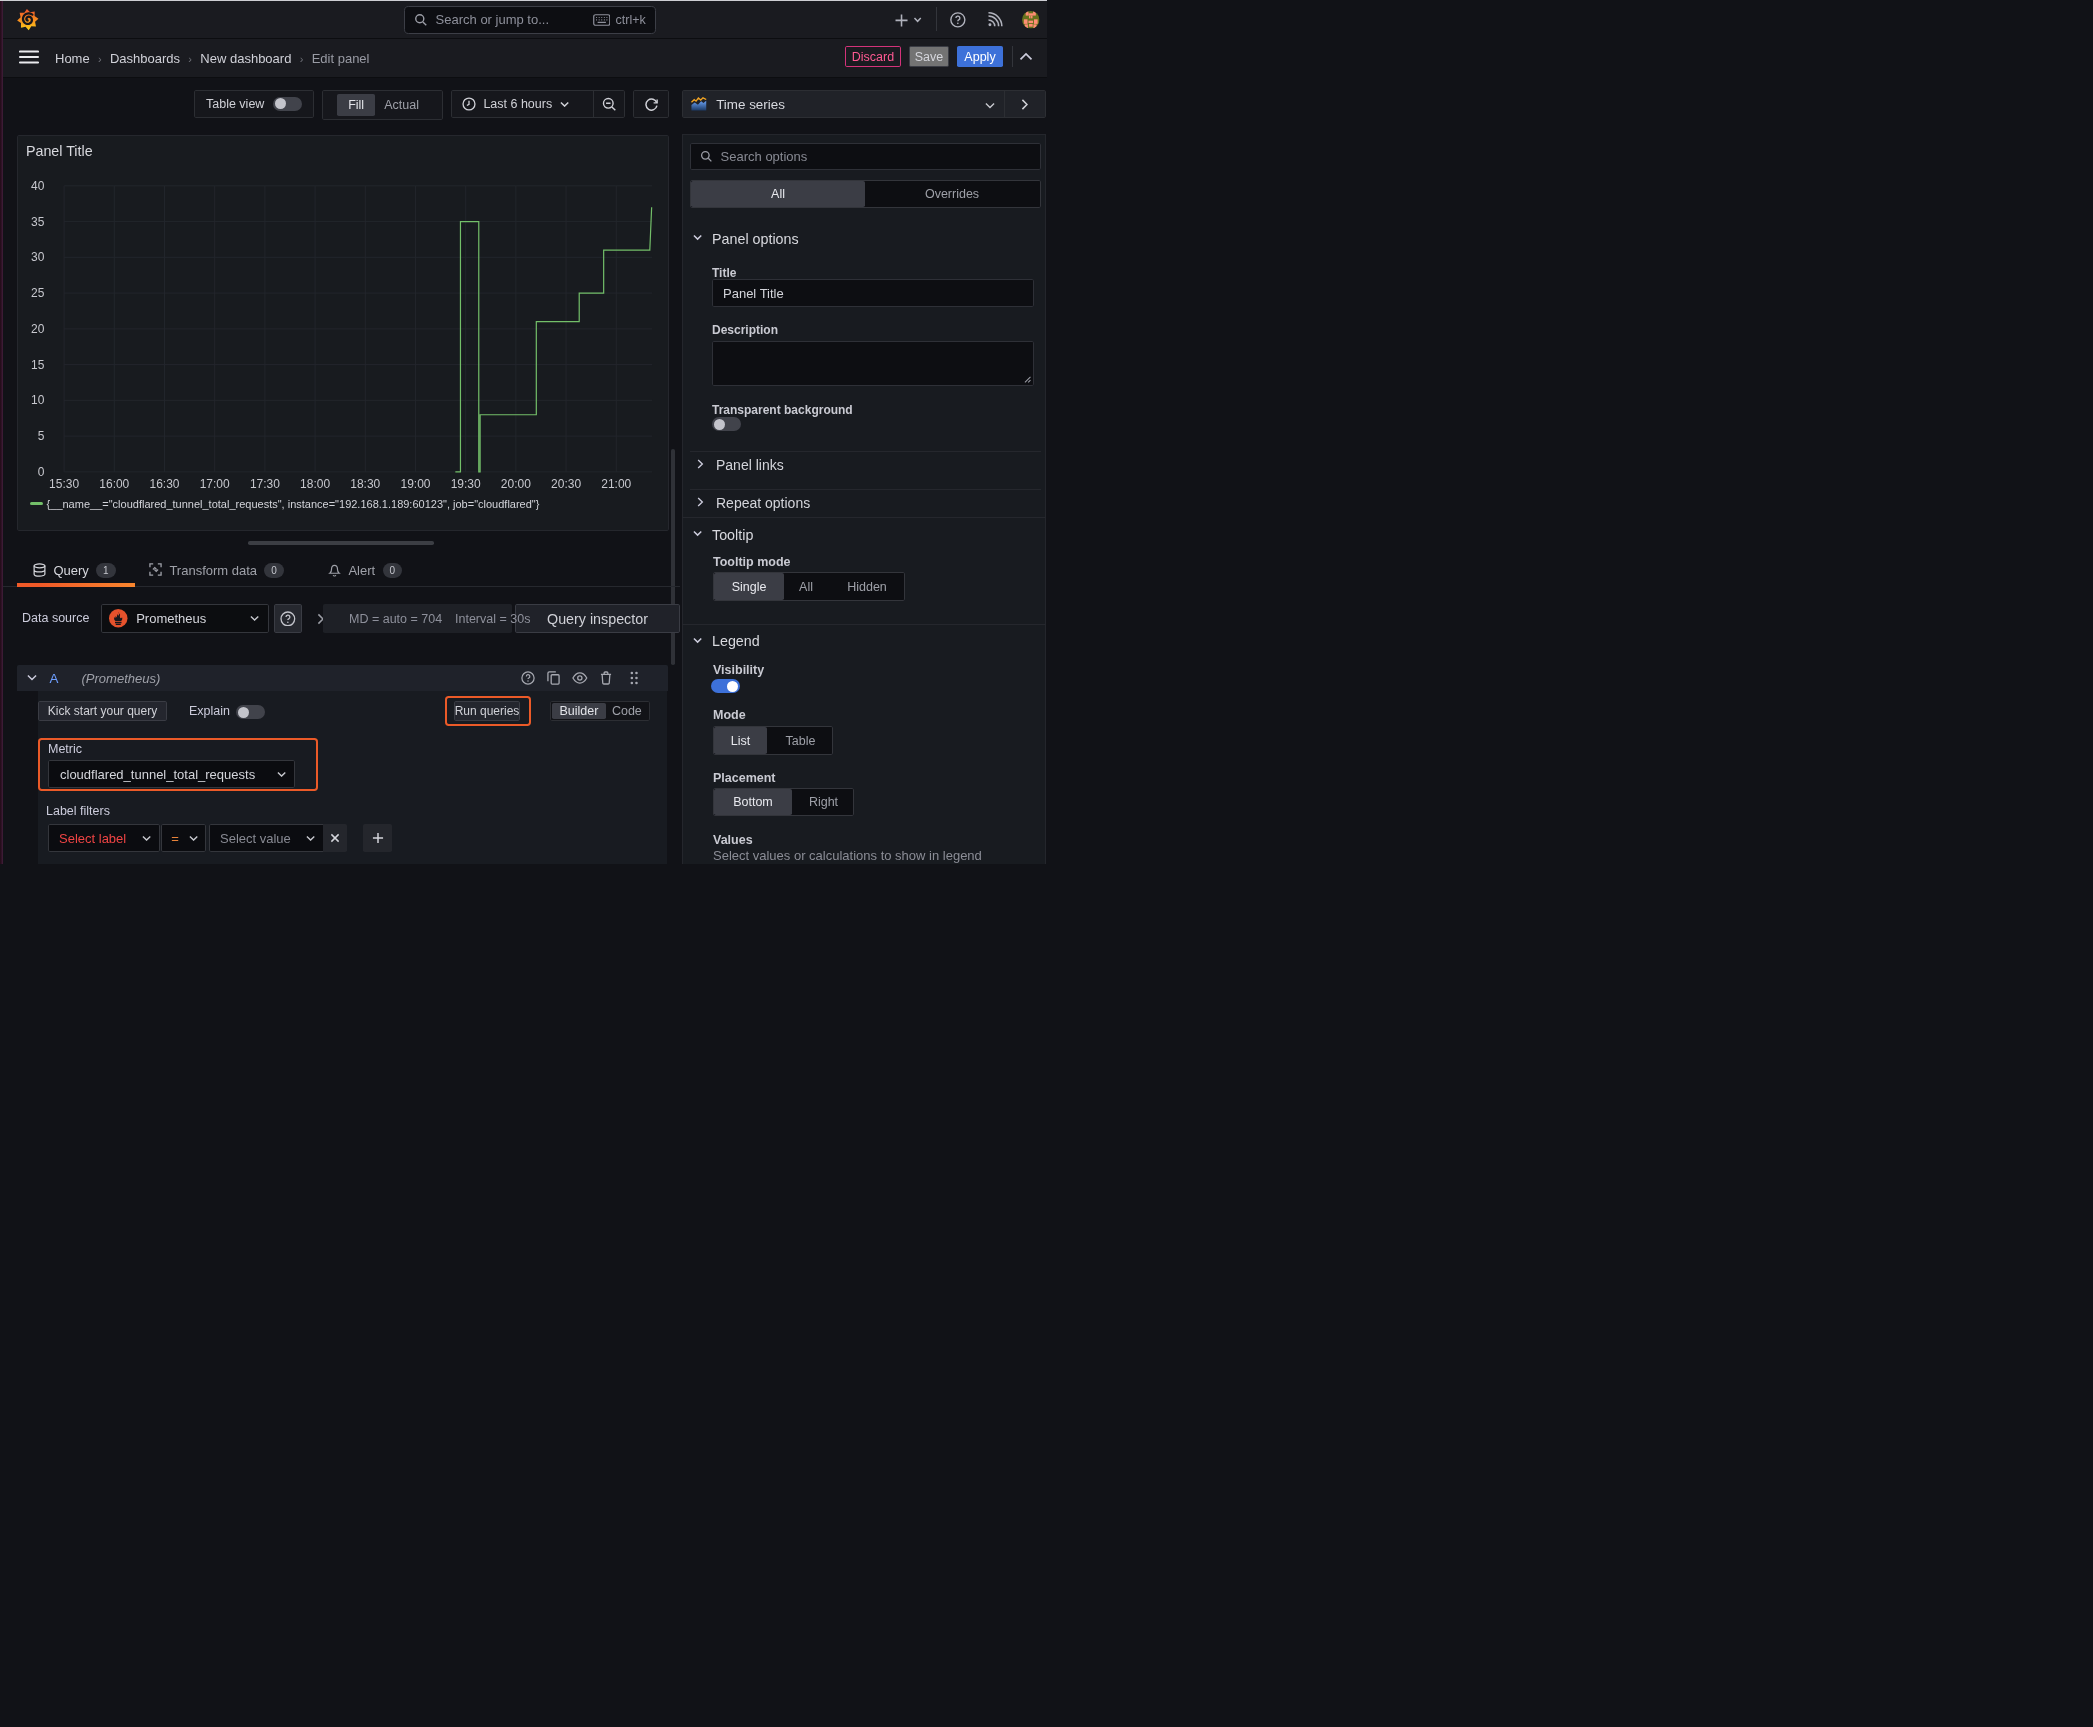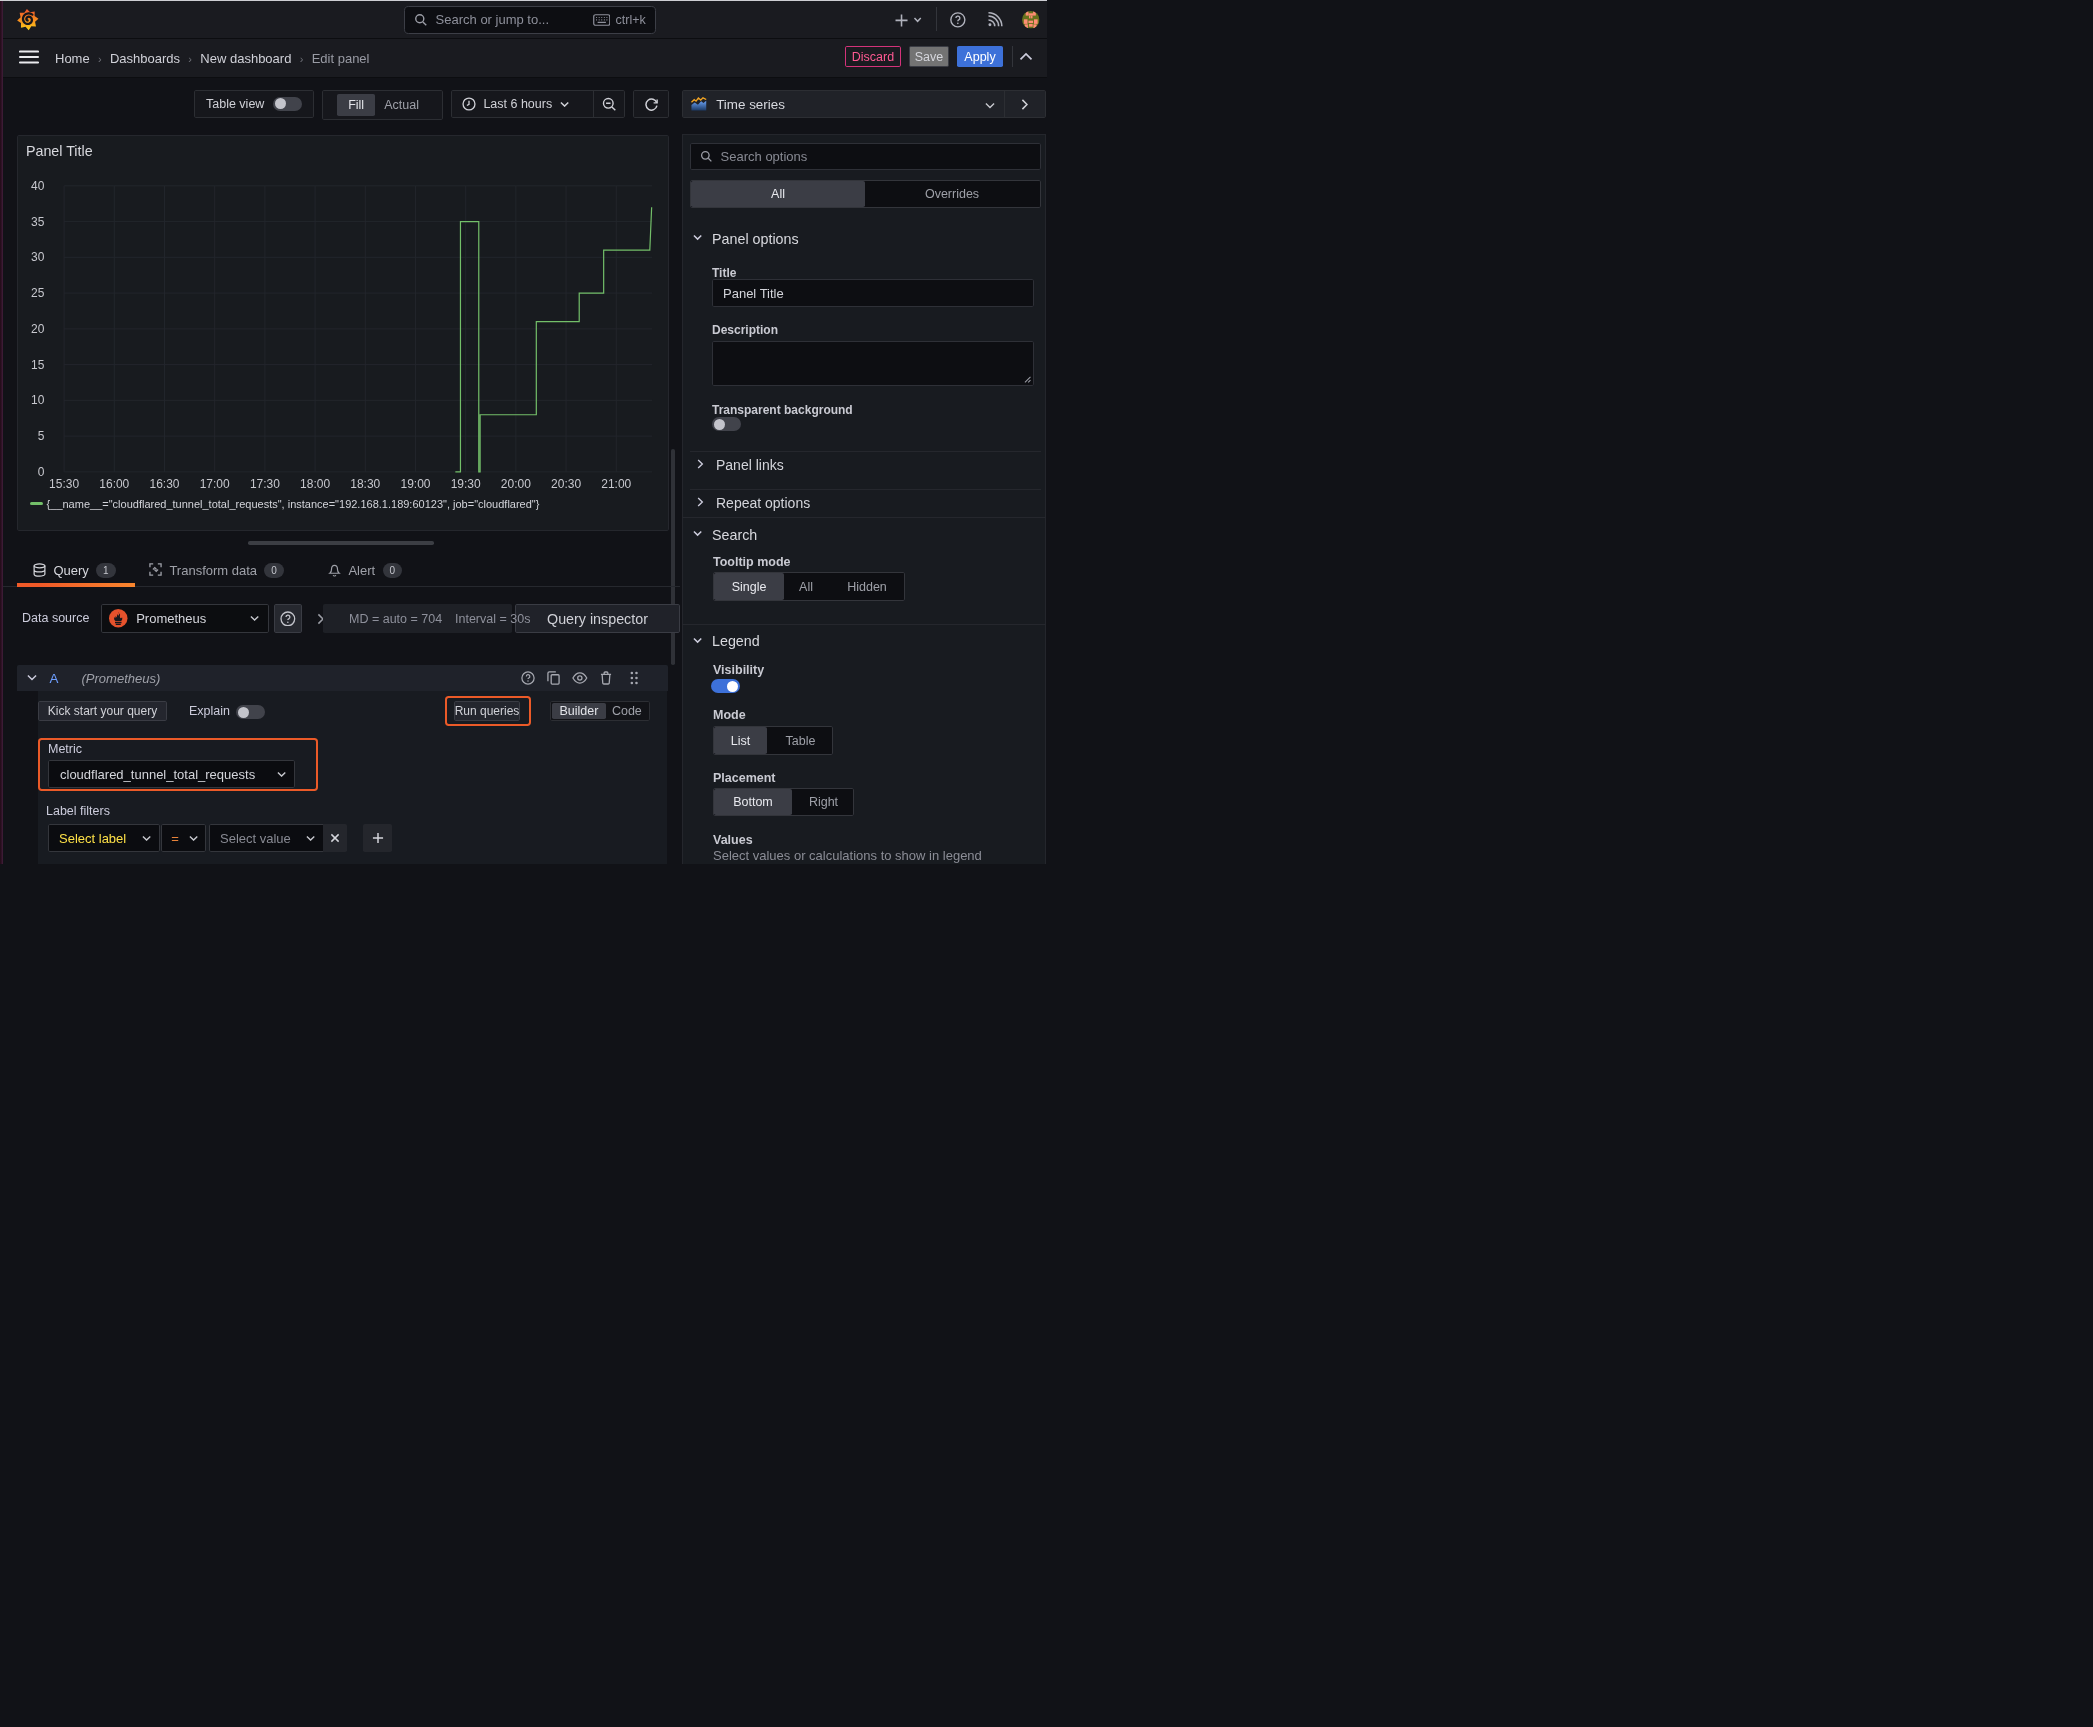--- a/index.html
+++ b/index.html
@@ -342,21 +342,21 @@
 <div class="abs hl" style="left:38px;top:738px;width:280px;height:53px"></div>
 <div class="abs" style="left:48px;top:742px;font-size:12.5px;color:#ccccdc">Metric</div>
 <div class="abs sel" style="left:48px;top:760px;width:247px;height:28px;background:#0b0c10">
  <span style="margin-left:11px;font-size:13px;color:#d4d5db">cloudflared_tunnel_total_requests</span>
  <svg style="margin-left:auto;margin-right:8.3px" width="9.2" height="6.5" viewBox="0 0 10 7" fill="none" stroke="#c7c8ce" stroke-width="1.5">
         <path d="M1 1.5 L5 5.5 L9 1.5"></path>
       </svg>
 </div>
 <div class="abs" style="left:46px;top:804px;font-size:12.5px;color:#ccccdc">Label filters</div>
 <div class="abs sel" style="left:48px;top:824px;width:112px;height:28px;background:#0b0c10">
- <span style="margin-left:10px;font-size:13px;color:#fde047">Select label</span>
+ <span style="margin-left:10px;font-size:13px;color:#ef4444">Select label</span>
  <svg style="margin-left:auto;margin-right:7.4px" width="9.2" height="6.5" viewBox="0 0 10 7" fill="none" stroke="#c7c8ce" stroke-width="1.5">
         <path d="M1 1.5 L5 5.5 L9 1.5"></path>
       </svg>
 </div>
 <div class="abs sel" style="left:161px;top:824px;width:45px;height:28px;background:#0b0c10">
  <span style="margin-left:9.2px;font-size:13px;color:#e8833a">=</span>
  <svg style="margin-left:auto;margin-right:6.5px" width="9.2" height="6.5" viewBox="0 0 10 7" fill="none" stroke="#c7c8ce" stroke-width="1.5">
         <path d="M1 1.5 L5 5.5 L9 1.5"></path>
       </svg>
 </div>
@@ -432,21 +432,21 @@
 <div class="abs" style="left:716px;top:457px;font-size:14px;color:#d3d4da">Panel links</div>
 <div class="divider" style="left:690px;top:489px;width:351px"></div>
 <svg class="abs" style="left:697px;top:497px" width="6.5" height="10" viewBox="0 0 7 11" fill="none" stroke="#ccccdc" stroke-width="1.5">
       <path d="M1.2 1 L5.8 5.5 L1.2 10"></path>
     </svg>
 <div class="abs" style="left:716px;top:495px;font-size:14px;color:#d3d4da">Repeat options</div>
 <div class="divider" style="left:682px;top:517px;width:364px"></div>
 <svg class="abs" style="left:693px;top:530px" width="9.2" height="6.5" viewBox="0 0 10 7" fill="none" stroke="#ccccdc" stroke-width="1.6">
       <path d="M1 1.5 L5 5.5 L9 1.5"></path>
     </svg>
-<div class="abs sechead" style="left:712px;top:527px">Search</div>
+<div class="abs sechead" style="left:712px;top:527px">Tooltip</div>
 <div class="abs lbl" style="left:713px;top:555px;font-size:12.5px">Tooltip mode</div>
 <div class="abs radiogrp" style="left:713px;top:572px;width:192px;height:29px">
  <div class="rseg on" style="width:70px">Single</div>
  <div class="rseg" style="width:44px">All</div>
  <div class="rseg" style="width:78px">Hidden</div>
 </div>
 <div class="divider" style="left:682px;top:624px;width:364px"></div>
 <svg class="abs" style="left:693px;top:637px" width="9.2" height="6.5" viewBox="0 0 10 7" fill="none" stroke="#ccccdc" stroke-width="1.6">
       <path d="M1 1.5 L5 5.5 L9 1.5"></path>
     </svg>

